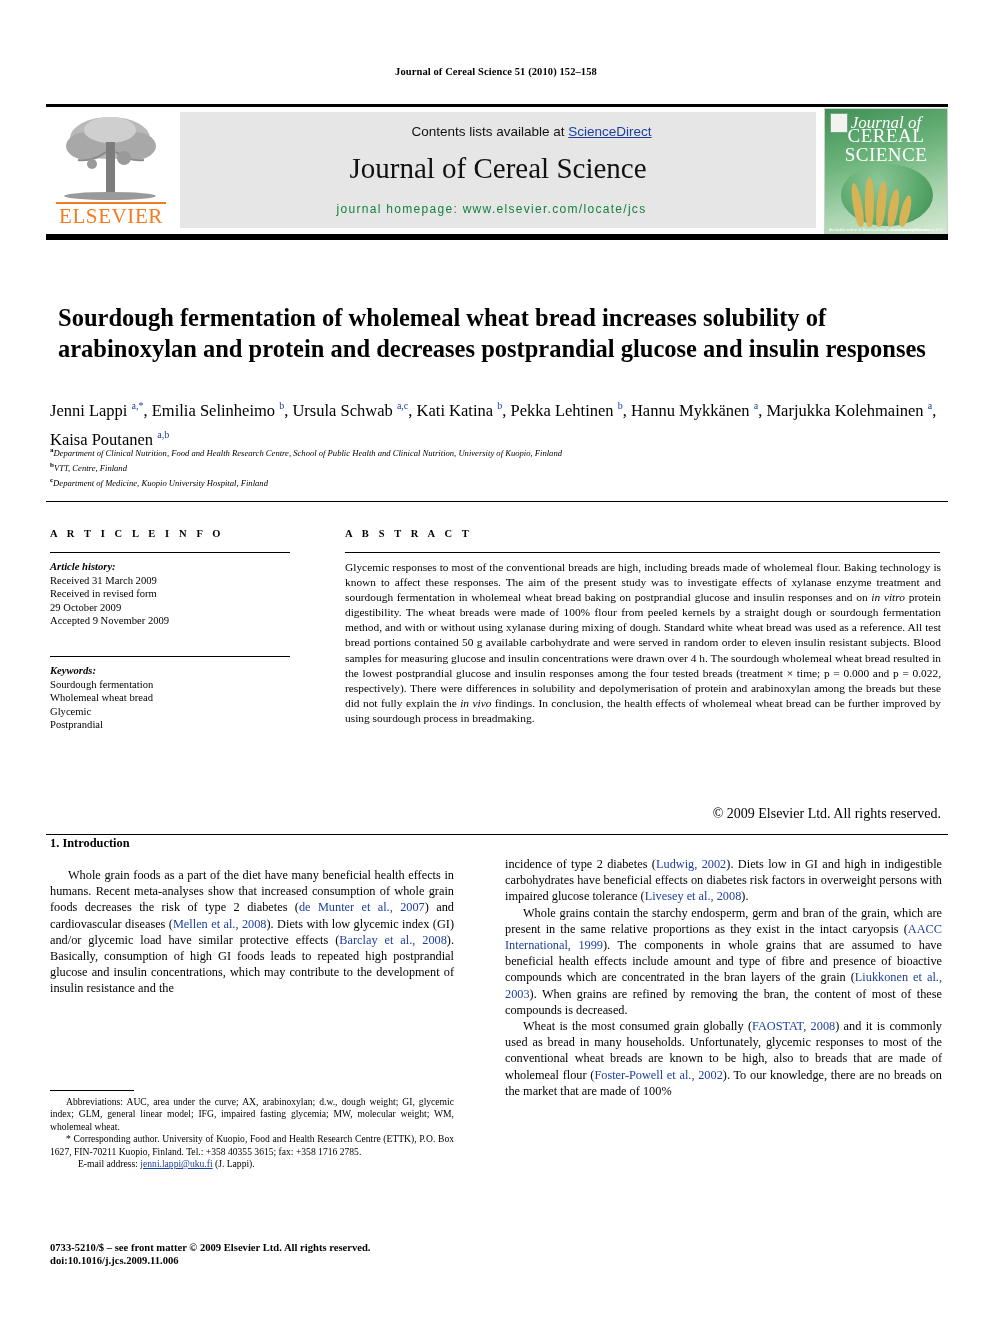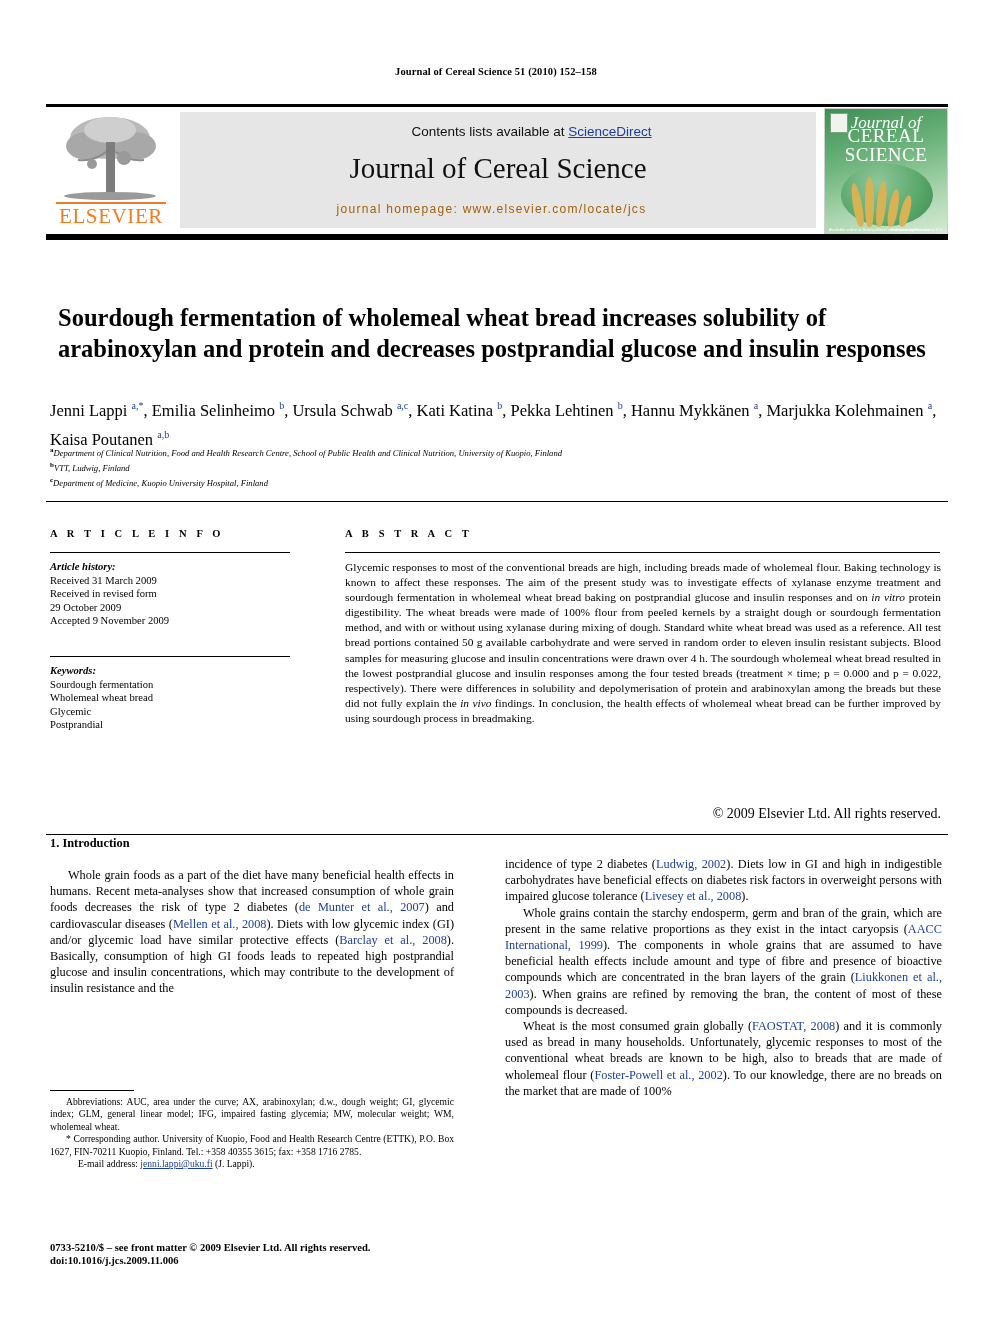--- a/index.html
+++ b/index.html
@@ -105,21 +105,21 @@
     color: #111;
   }
   .homepage {
     position: absolute;
     left: 0; top: 90px;
     width: 623px;
     text-align: center;
     font-family: "Liberation Sans", sans-serif;
     font-size: 12px;
     letter-spacing: 1.3px;
-    color: #a16207;
+    color: #15803d;
   }
 
   
   .cover {
     position: absolute;
     left: 778px; top: 0px;
     width: 122px; height: 126px;
     border: 1px solid #cfcfcf;
     background: linear-gradient(165deg, #3f8f54 0%, #6cb47b 38%, #a9d4ae 70%, #d8ead5 100%);
     overflow: hidden;
@@ -371,21 +371,21 @@
 for ICC</div>
     </div>
 
   </div>
   <div class="rule-bottom"></div>
 
   <h1 class="title">Sourdough fermentation of wholemeal wheat bread increases solubility of arabinoxylan and protein and decreases postprandial glucose and insulin responses</h1>
   <div class="authors">Jenni Lappi <sup>a,*</sup>, Emilia Selinheimo <sup>b</sup>, Ursula Schwab <sup>a,c</sup>, Kati Katina <sup>b</sup>, Pekka Lehtinen <sup>b</sup>, Hannu Mykkänen <sup>a</sup>, Marjukka Kolehmainen <sup>a</sup>, Kaisa Poutanen <sup>a,b</sup></div>
   <div class="affils">
     <div><sup>a</sup><span>Department of Clinical Nutrition, Food and Health Research Centre, School of Public Health and Clinical Nutrition, University of Kuopio, Finland</span></div>
-    <div><sup>b</sup><span>VTT, Ludwig, Finland</span></div>
+    <div><sup>b</sup><span>VTT, Centre, Finland</span></div>
     <div><sup>c</sup><span>Department of Medicine, Kuopio University Hospital, Finland</span></div>
   </div>
 
   <div class="hr-thin hr1"></div>
   <div class="sec-head ai-head">A R T I C L E  I N F O</div>
   <div class="sec-head ab-head">A B S T R A C T</div>
   <div class="hr-thin hr-info"></div>
   <div class="hr-thin hr-abs"></div>
 
   <div class="art-history">

